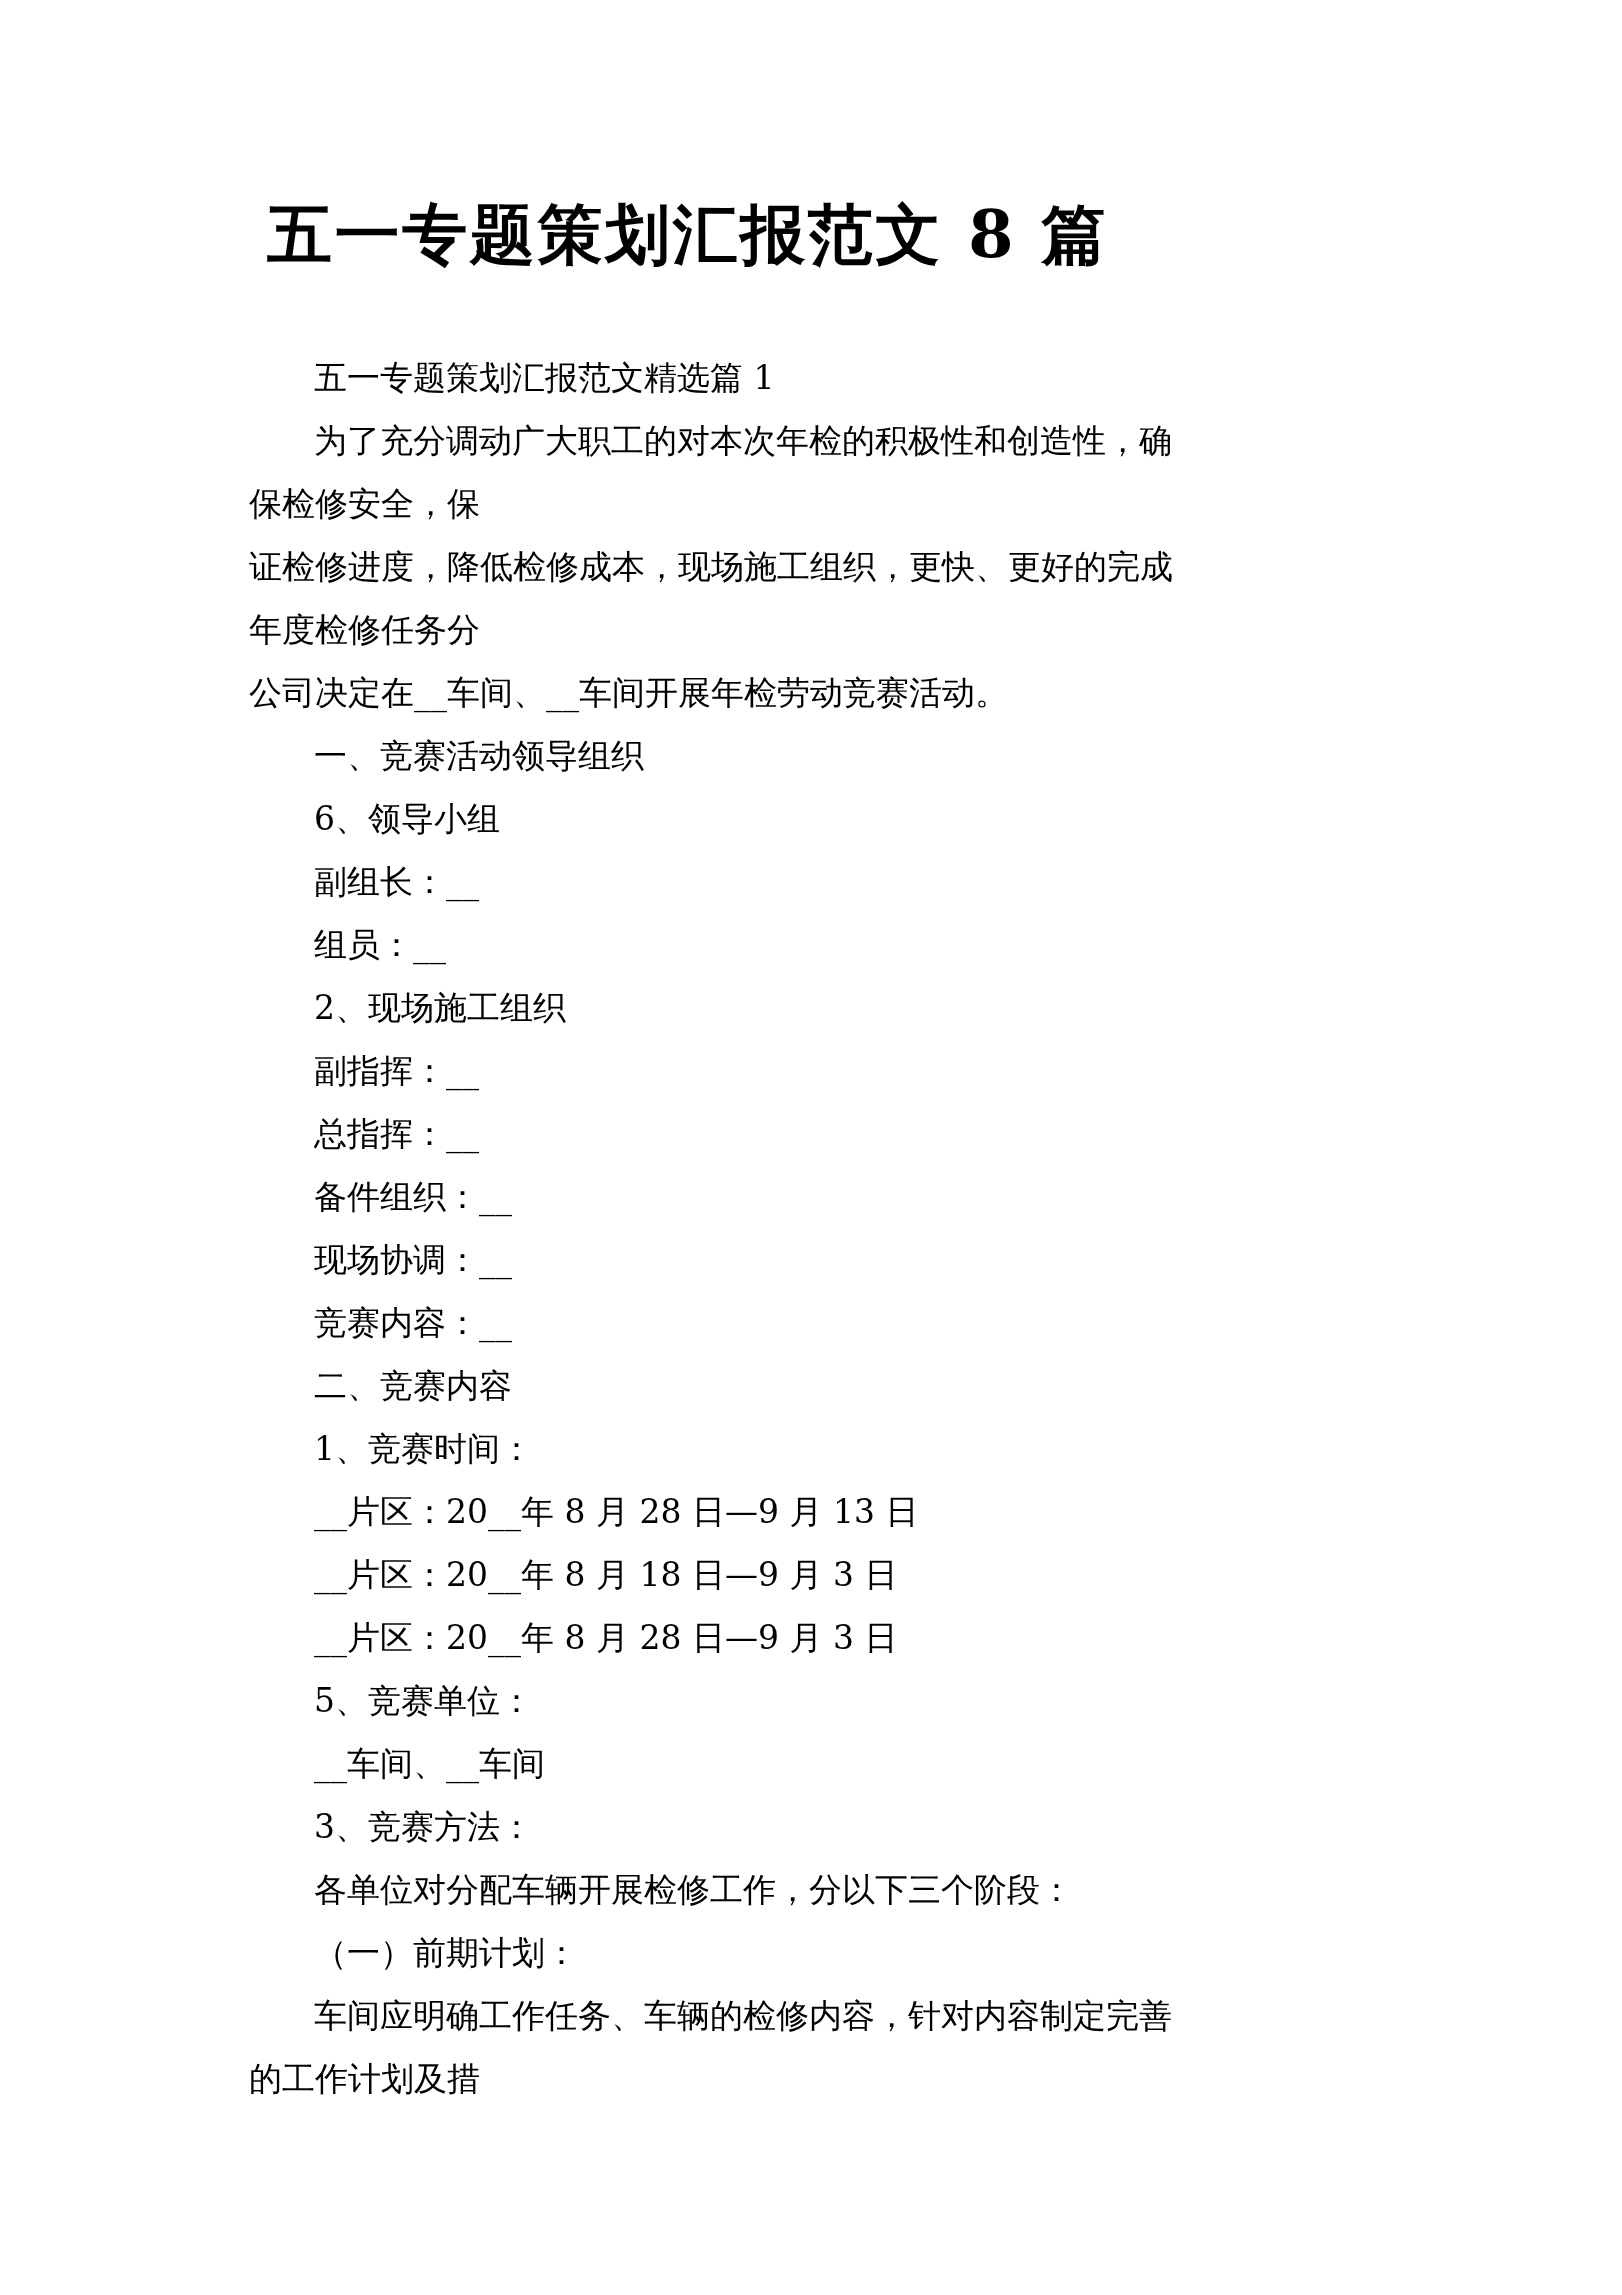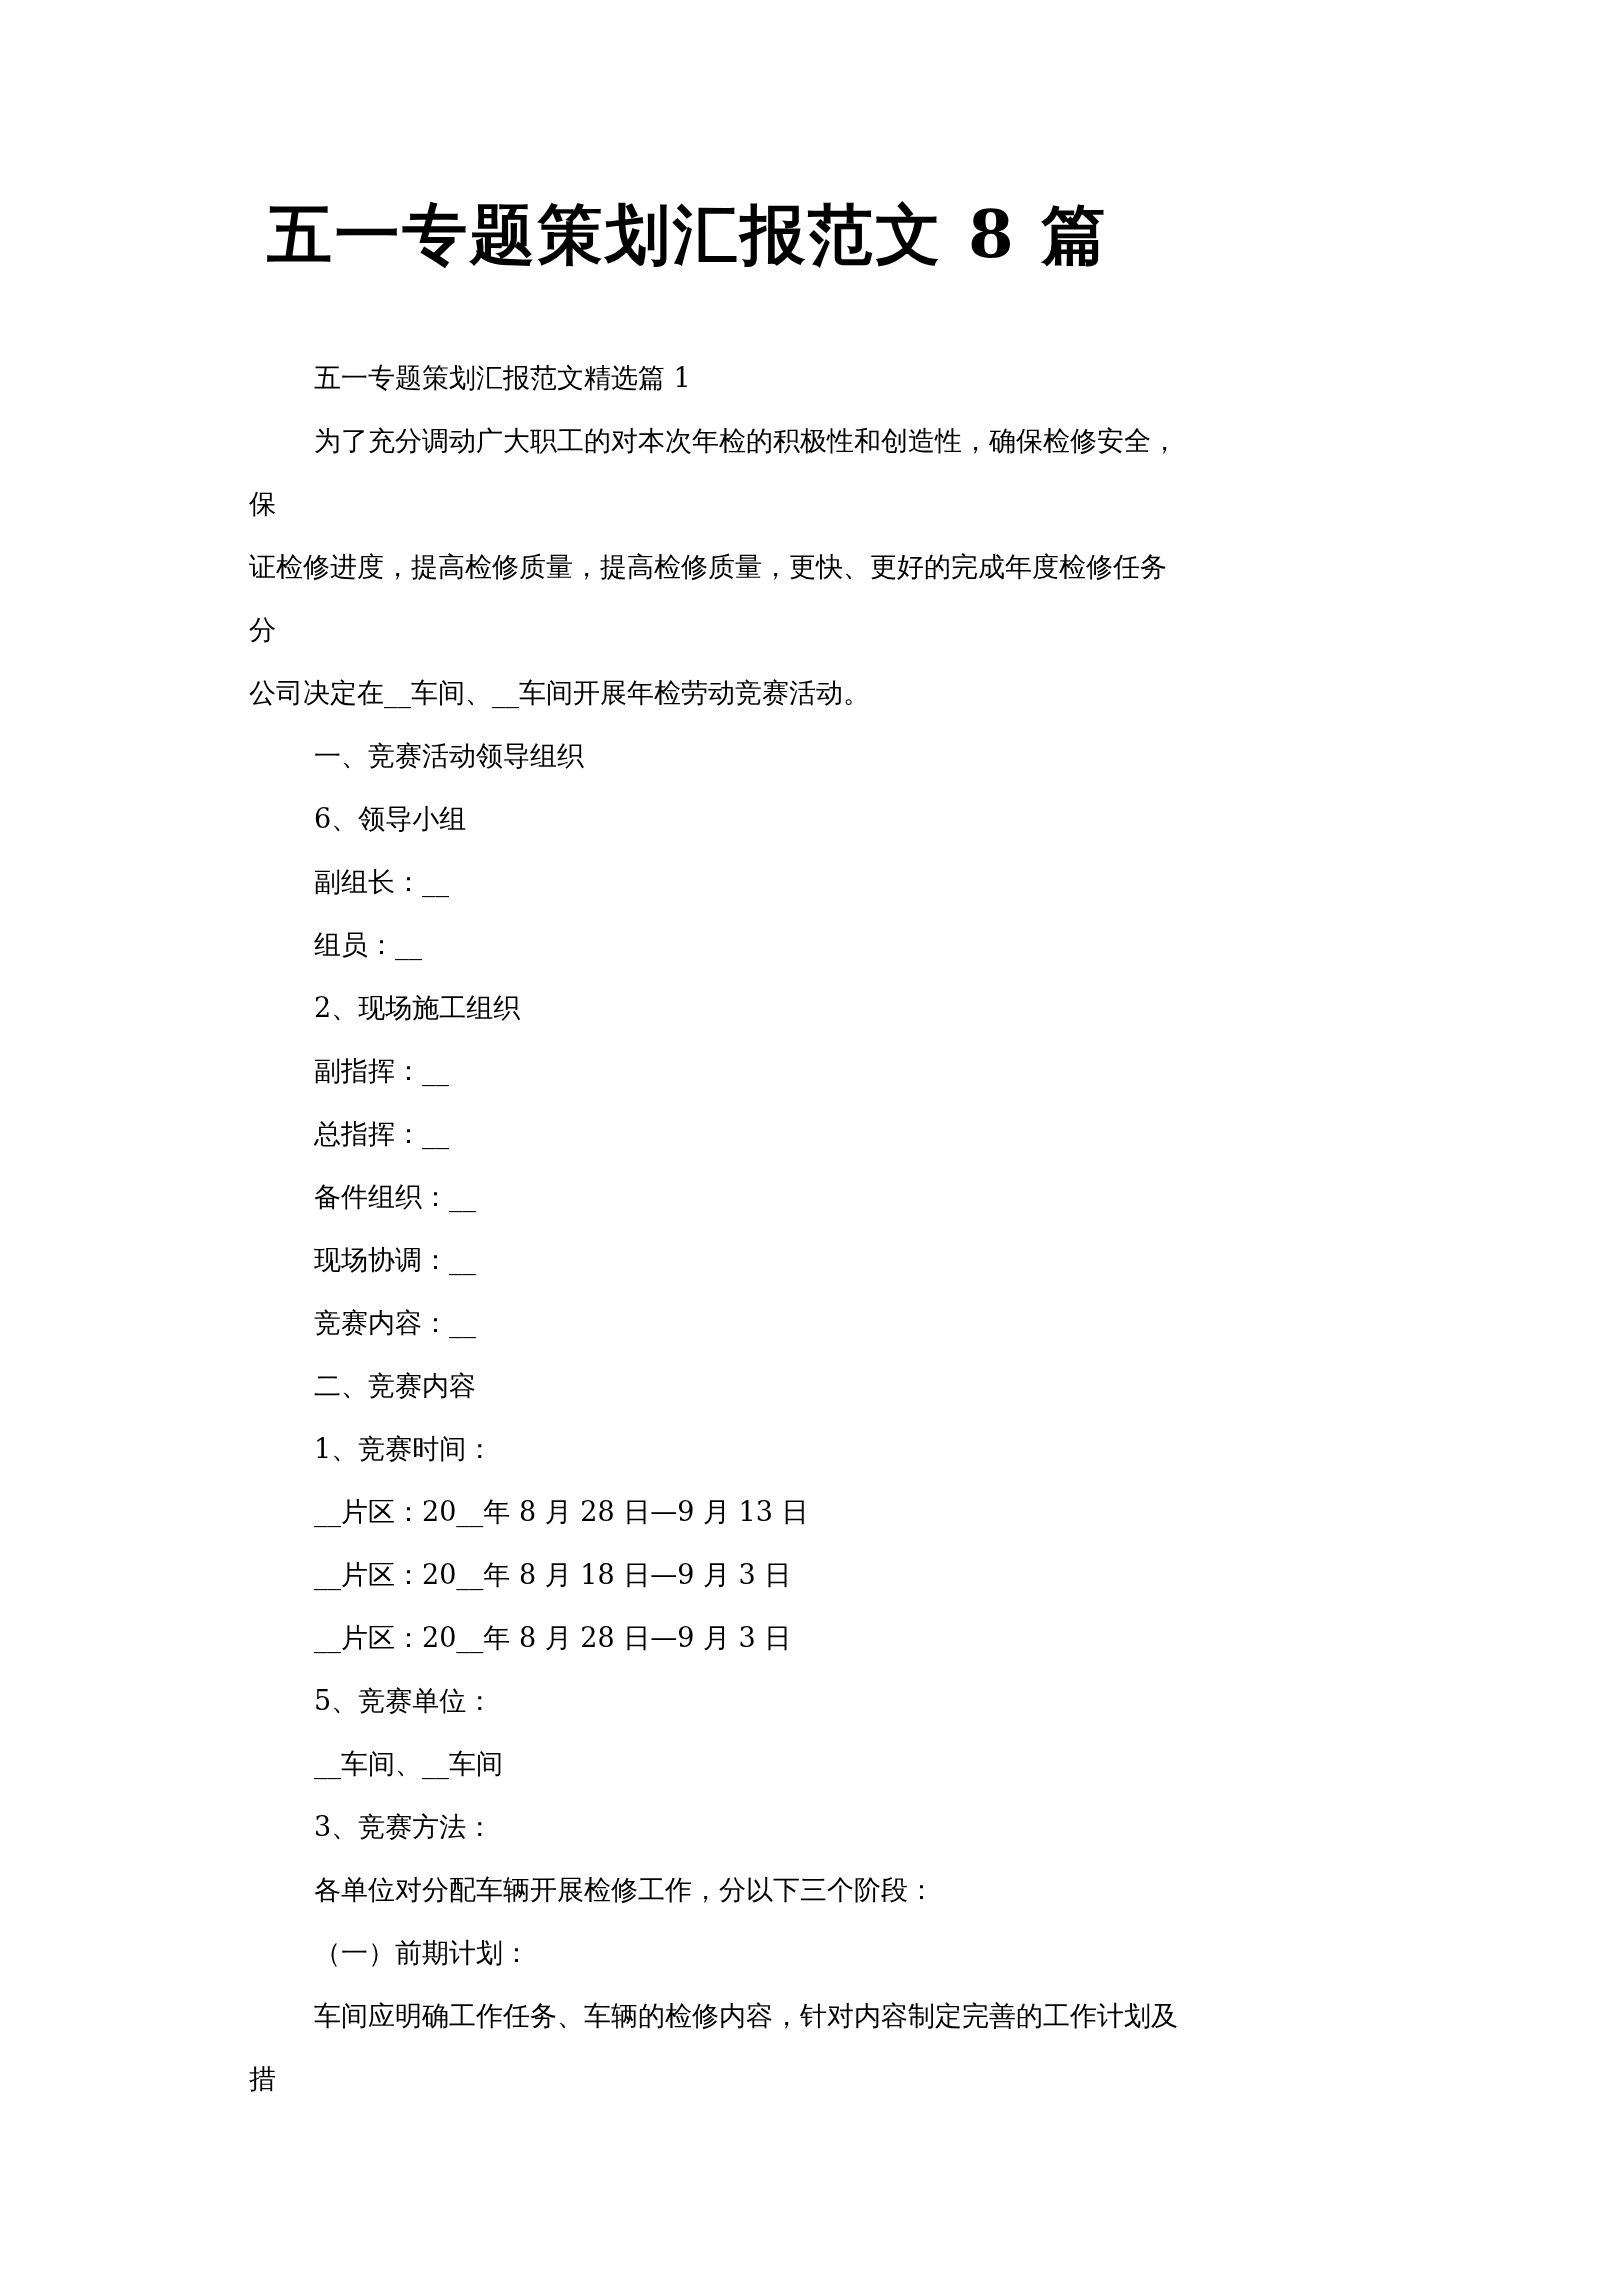--- a/index.html
+++ b/index.html
@@ -23,41 +23,41 @@
     line-height: 105px;
     font-weight: 700;
     text-align: center;
     letter-spacing: 2.6px;
     white-space: nowrap;
   }
   .doc-body {
     margin-top: 59px;
     padding-left: 249px;
     padding-right: 183px;
-    font-size: 27px;
+    font-size: 33px;
     line-height: 63px;
     text-align: left;
   }
   .doc-body p {
     margin: 0;
     padding: 0;
   }
   .ind {
     text-indent: 65px;
   }
 </style>
 </head>
 <body>
 
 <div class="page">
   <h1 class="title">五一专题策划汇报范文 8 篇</h1>
   <div class="doc-body">
     <p class="ind">五一专题策划汇报范文精选篇 1</p>
     <p class="ind">为了充分调动广大职工的对本次年检的积极性和创造性，确保检修安全，保</p>
-    <p>证检修进度，提高检修质量，提高检修质量，更快、更好的完成年度检修任务分</p>
+    <p>证检修进度，降低检修成本，现场施工组织，更快、更好的完成年度检修任务分</p>
     <p>公司决定在__车间、__车间开展年检劳动竞赛活动。</p>
     <p class="ind">一、竞赛活动领导组织</p>
     <p class="ind">6、领导小组</p>
     <p class="ind">副组长：__</p>
     <p class="ind">组员：__</p>
     <p class="ind">2、现场施工组织</p>
     <p class="ind">副指挥：__</p>
     <p class="ind">总指挥：__</p>
     <p class="ind">备件组织：__</p>
     <p class="ind">现场协调：__</p>

